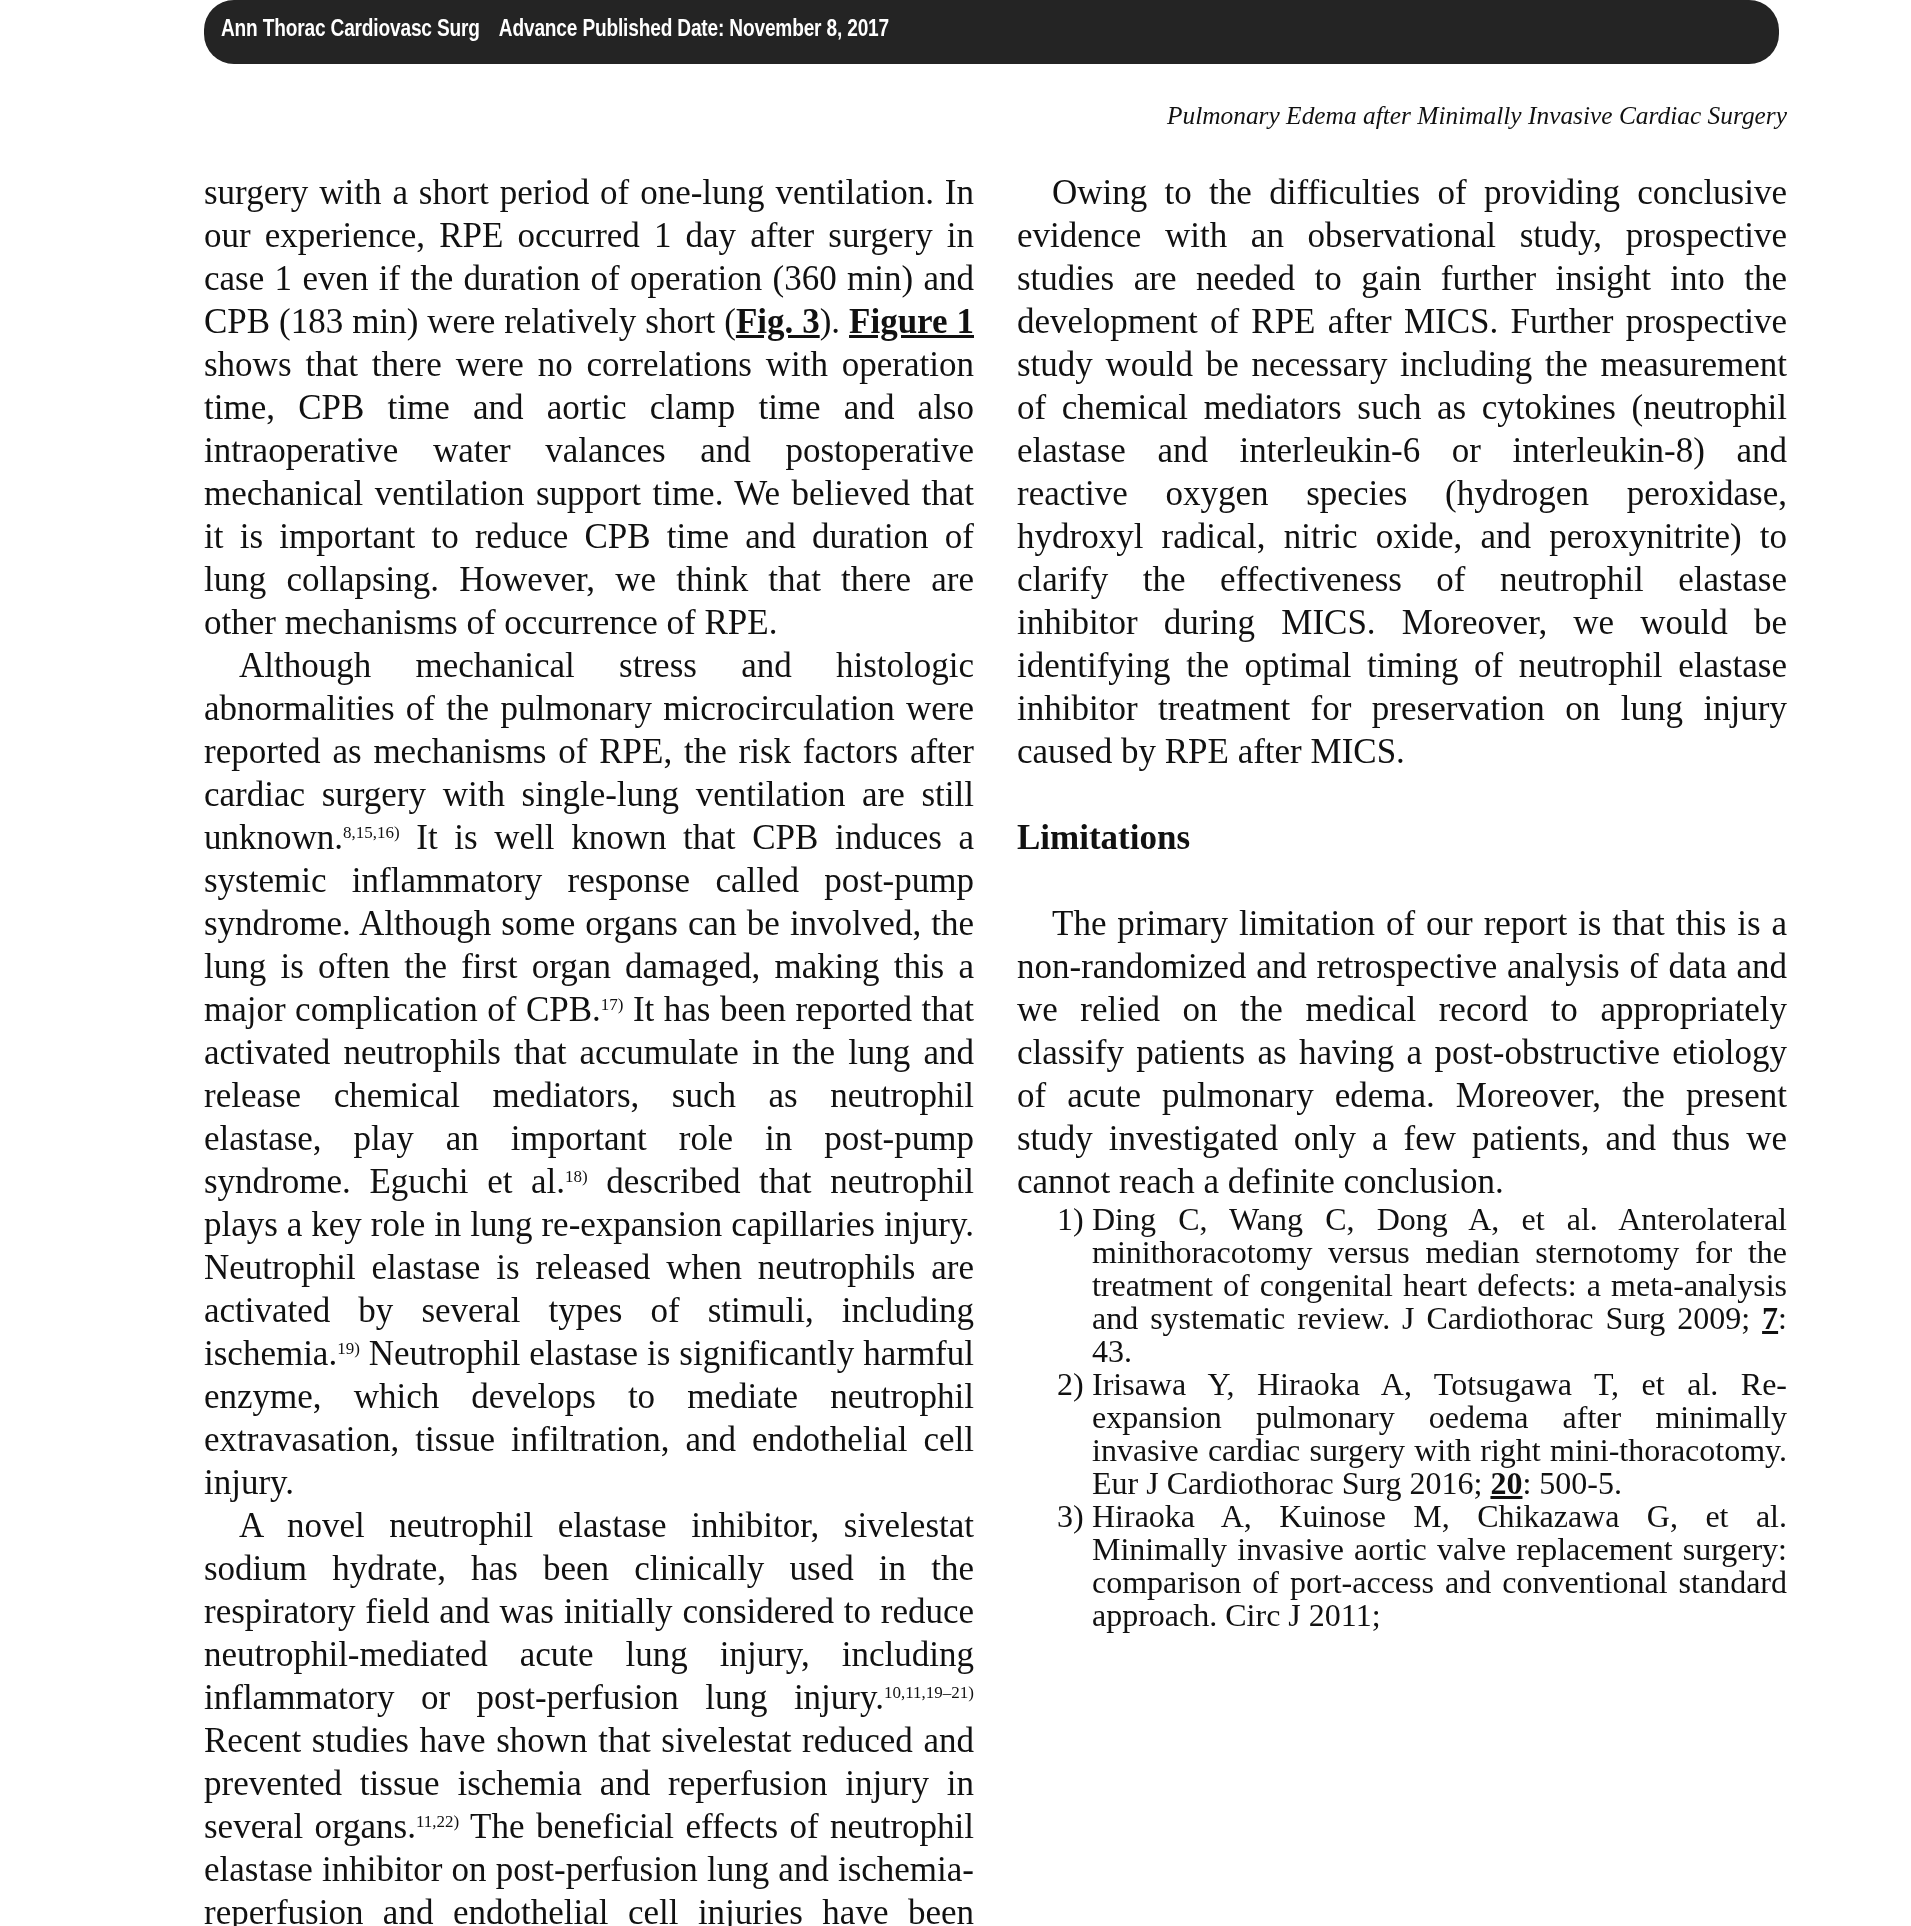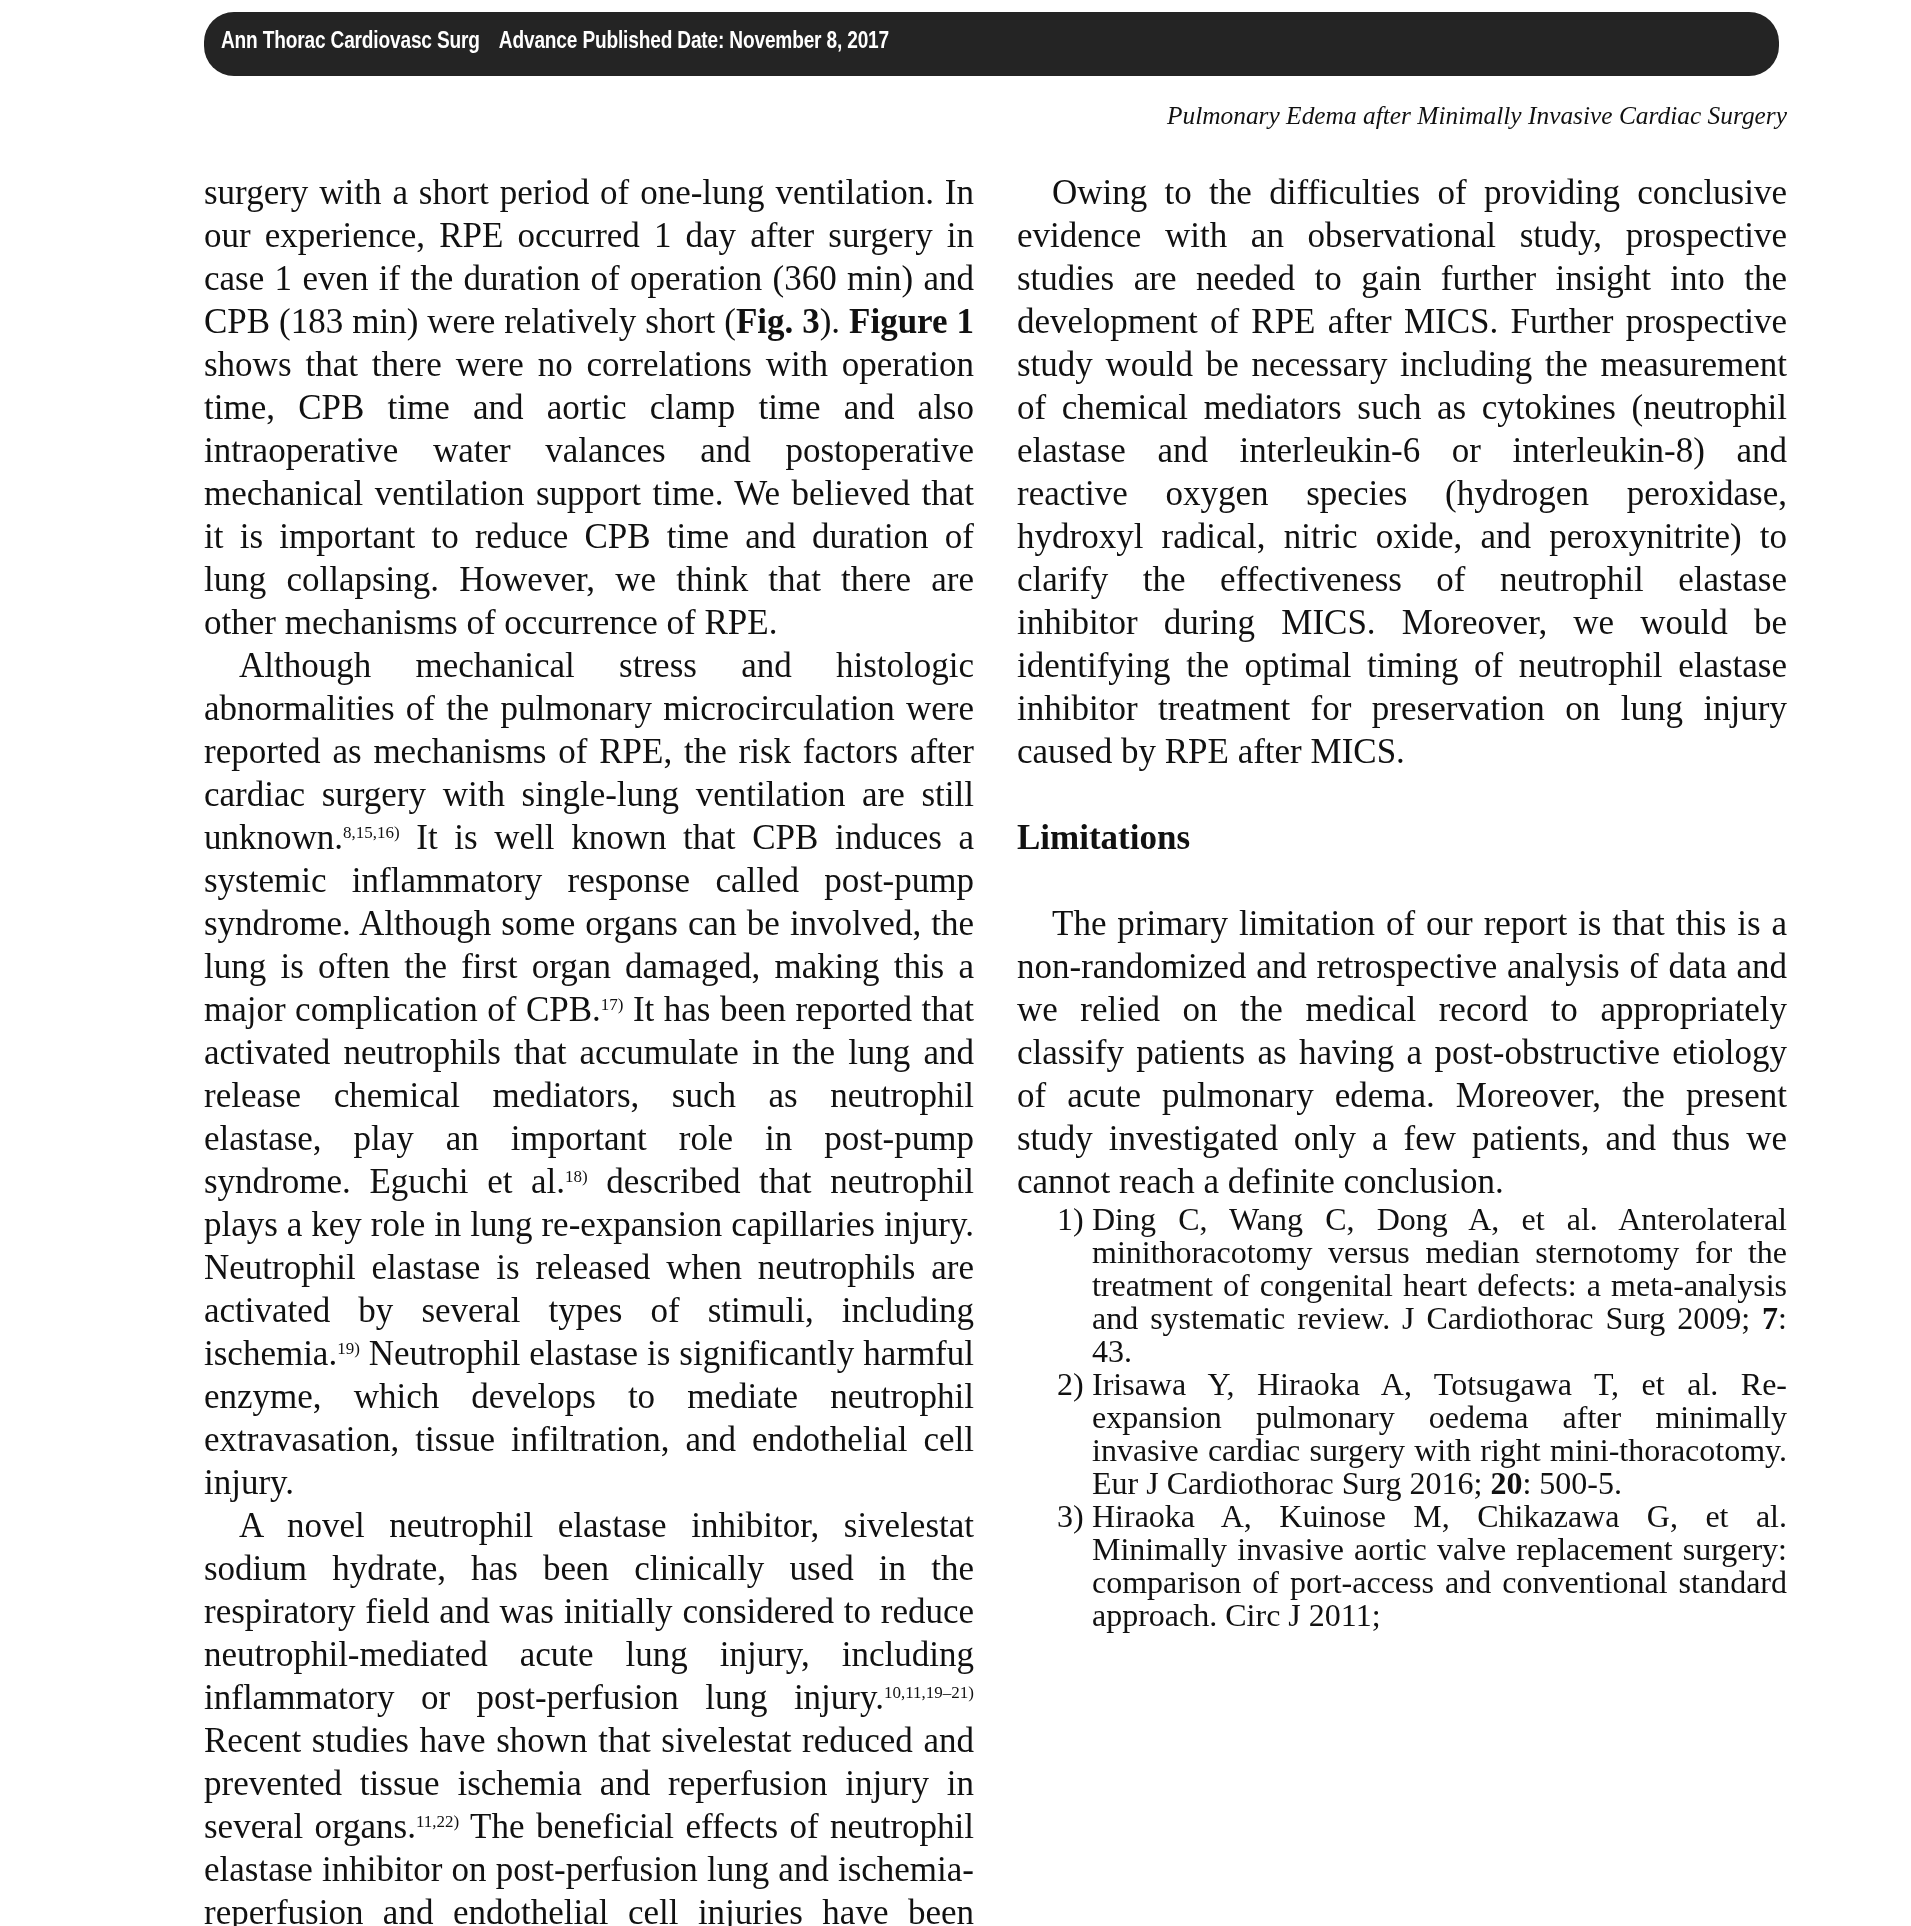--- a/index.html
+++ b/index.html
@@ -1,29 +1,29 @@
 <!DOCTYPE html>
 <html style="font-size:6.2px"><head>
 <meta charset="utf-8">
 <style>
   html, body { margin:0; padding:0; background:#ffffff; }
   body { width:1911px; height:2512px; position:relative; overflow:hidden;
          font-family:"Liberation Serif", "DejaVu Serif", serif; color:#111; }
-  .topbar { position:absolute; left:204px; top:12px; width:1575px; height:64px; background:#242424;border-radius:30px; }
+  .topbar { position:absolute; left:204px; top:0; width:1575px; height:64px; background:#242424;border-radius:30px; }
   .topbar .journal { position:absolute; left:17.3px; top:14.6px; font-family:"Liberation Sans", "DejaVu Sans", sans-serif;
          font-weight:bold; color:#fff; font-size:23px; transform:scaleX(0.83); transform-origin:left top; white-space:nowrap; letter-spacing:-0.2px; }
   .topbar .journal span + span { margin-left:23px; }
   .running-title { position:absolute; right:124px; top:101px; font-style:italic; font-size:25.4px; white-space:nowrap; }
   .col { position:absolute; top:171px; width:770px; font-size:35px; line-height:43px; text-align:justify; hyphens:manual; }
   .col.left { left:204px; }
   .col.right { left:1017px; }
   .col p { margin:0; text-indent:0; }
   .col p.indent { text-indent:35px; }
   .col sup { font-size:17px; line-height:0; vertical-align:0.62em; }
-  .col b { font-weight:bold; }
+  .col b { font-weight:bold;text-decoration:underline; }
   h2 { font-size:35px; font-weight:bold; margin:0; line-height:43px; }
   .h-limit { margin-top:43px !important; margin-bottom:43px !important; }
   .h-disc { margin-top:43px !important; margin-bottom:43px !important; }
   .h-ref { margin-top:43px !important; margin-bottom:25px !important; }
   .refs { font-size:32px; line-height:33px; }
   .ref { position:relative; padding-left:75px; text-align:justify; }
   .ref .num { position:absolute; left:40px; top:0; }
 </style>
 </head>
 <body>

